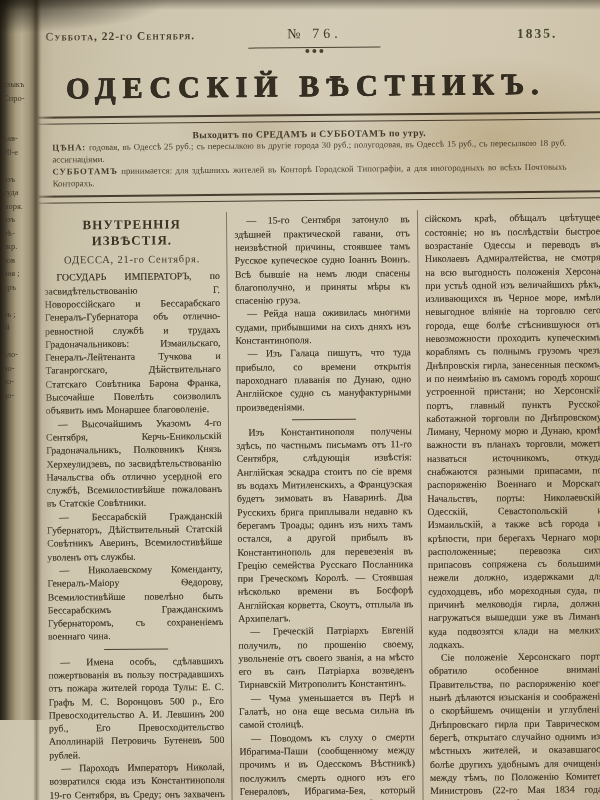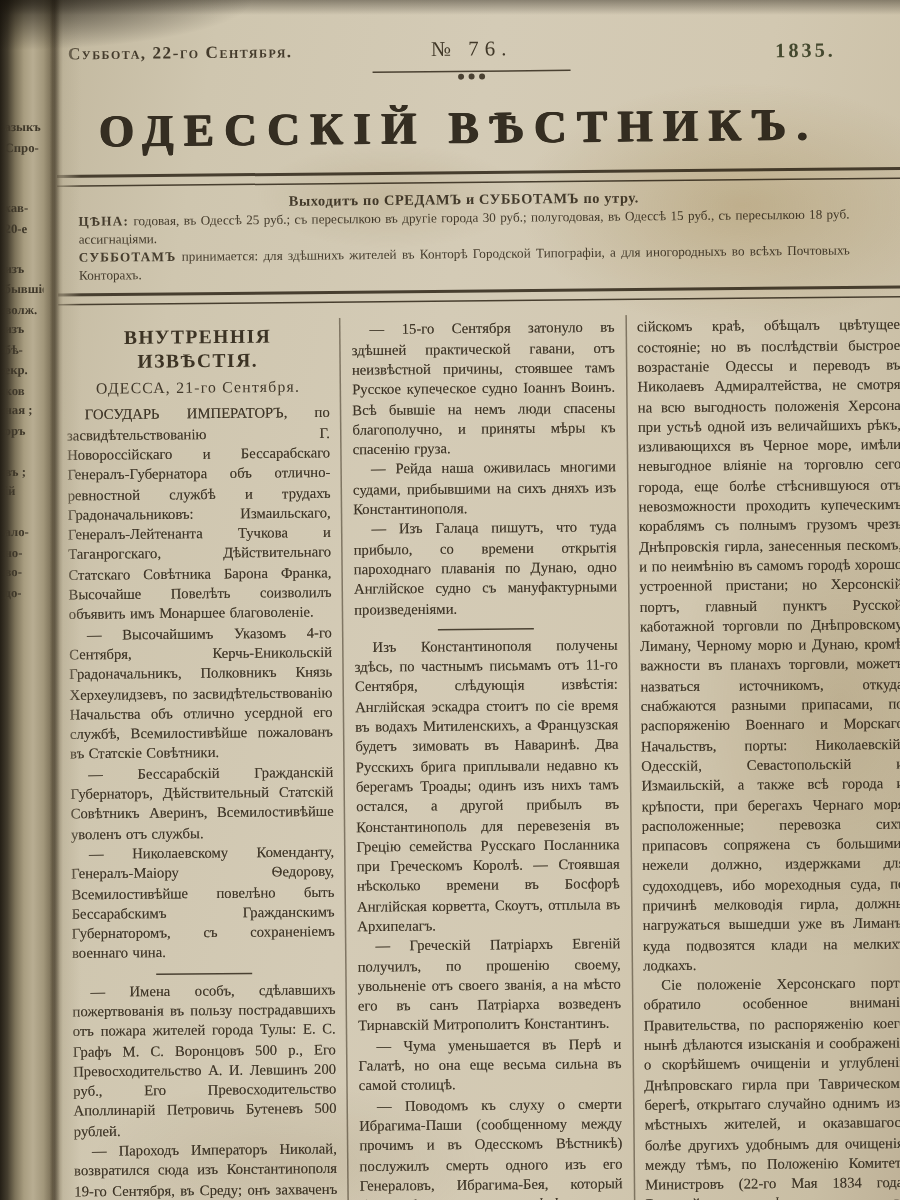--- a/index.html
+++ b/index.html
@@ -33,22 +33,22 @@
   .columns{display:flex;align-items:stretch;margin-top:10px;height:620px;overflow:hidden;}
   .col{flex:1 1 0;overflow:hidden;box-sizing:border-box;padding:2px 7px 0 7px;}
   .col + .col{border-left:1px solid rgba(72,61,45,.6);}
   .section-title{text-align:center;font-size:13px;font-weight:bold;letter-spacing:1px;color:#3c3324;margin:2px 0 5px;}
   .dateline{text-align:center;font-size:10.5px;letter-spacing:.8px;color:#41382a;margin-bottom:5px;}
   .para{margin:0;font-size:9.8px;line-height:13.3px;text-align:justify;text-indent:12px;word-spacing:.5px;
     color:#3e3527;text-shadow:0 0 .4px rgba(62,53,39,.55);}
   .para.noindent{text-indent:0;}
   .sep-rule{width:64px;border-top:1.3px solid #4a4132;margin:6px auto 5px;}
   
-  .spine{position:absolute;left:0;top:0;width:54px;height:800px;pointer-events:none;z-index:5;
-    background:linear-gradient(to right,#241f16 0,#453e2f 5px,#7c7259 10px,#a89d80 16px,#b8ad92 22px,#a2977b 29px,#766b53 35px,rgba(182,172,146,.55) 42px,rgba(182,172,146,0) 54px);font-weight:bold;}
+  .spine{position:absolute;left:0;top:0;width:54px;height:720px;pointer-events:none;z-index:5;
+    background:linear-gradient(to right,#241f16 0,#453e2f 5px,#7c7259 10px,#a89d80 16px,#b8ad92 22px,#a2977b 29px,#766b53 35px,rgba(182,172,146,.55) 42px,rgba(182,172,146,0) 54px);}
   .spine-frags{position:absolute;left:3px;top:78px;width:26px;font-size:8.5px;line-height:13.5px;
     color:#3f382a;text-align:left;filter:blur(.2px);}
   .spine-frags span{display:block;height:13.5px;white-space:nowrap;overflow:hidden;}
   .crease{position:absolute;left:33px;top:0;width:7px;height:800px;pointer-events:none;z-index:6;
     background:linear-gradient(to right,rgba(40,32,20,0),rgba(40,32,20,.38),rgba(40,32,20,0));}
   
   .top-shadow{position:absolute;left:0;top:0;width:600px;height:10px;pointer-events:none;z-index:7;
     background:linear-gradient(to bottom,rgba(32,26,16,.42),rgba(32,26,16,0));}
   .corner-shadow{position:absolute;left:0;top:0;width:170px;height:34px;pointer-events:none;z-index:7;
     background:radial-gradient(ellipse at 0 0,rgba(20,16,10,.75),rgba(20,16,10,0) 70%);}
@@ -131,22 +131,22 @@
   <div class="spine">
     <div class="spine-frags" id="spine-frags">
         <span>азыкъ</span>
         <span>Спро-</span>
         <span></span>
         <span></span>
         <span>хав-</span>
         <span>20-е</span>
         <span></span>
         <span>изъ</span>
-        <span>бывшіе</span>
-        <span>волж.</span>
+        <span>суда</span>
+        <span>моря.</span>
         <span>изъ</span>
         <span>бѣ-</span>
         <span>екр.</span>
         <span>ков</span>
         <span>ная ;</span>
         <span>оръ</span>
         <span></span>
         <span>въ ;</span>
         <span>ій</span>
         <span></span>

